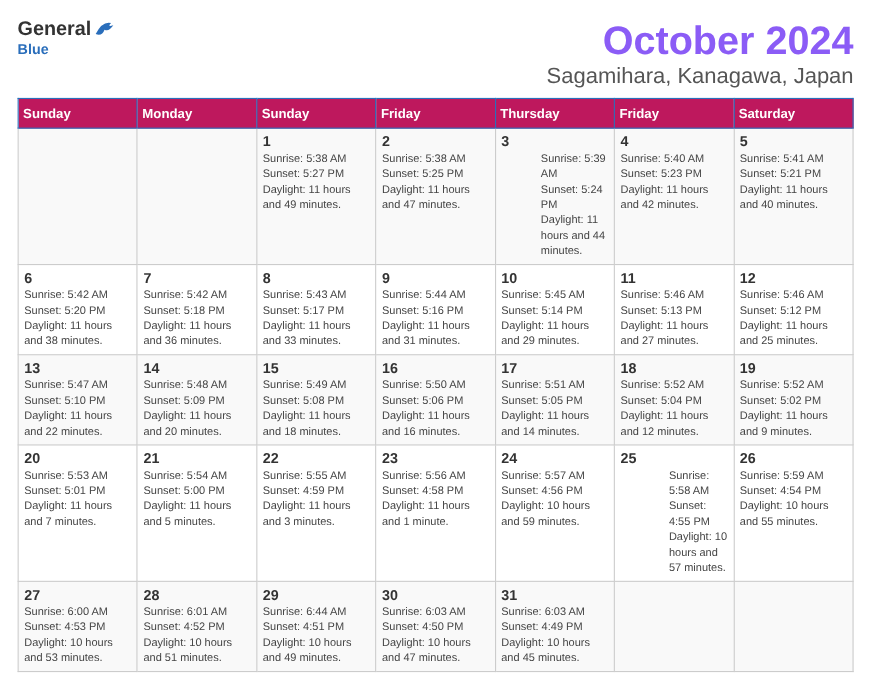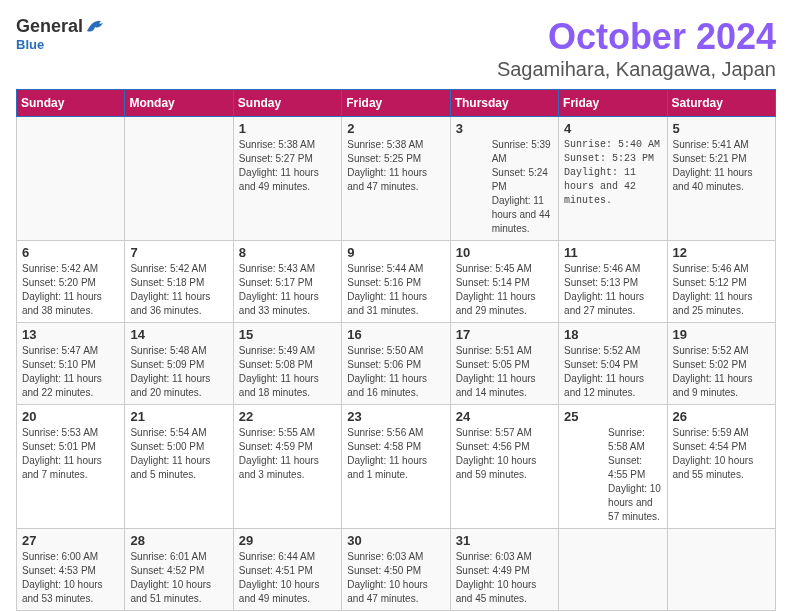--- a/index.html
+++ b/index.html
@@ -134,21 +134,21 @@
 Daylight: 11 hours and 47 minutes.</div>
         </td>
         <td>
           <span class="day-number">3</span>
           <div class="day-info" style="white-space: pre-line; margin-left: 36px;">Sunrise: 5:39 AM
 Sunset: 5:24 PM
 Daylight: 11 hours and 44 minutes.</div>
         </td>
         <td>
           <span class="day-number">4</span>
-          <div class="day-info" style="white-space: pre-line; font-family: Liberation Mono, monospace;">Sunrise: 5:40 AM
+          <div class="day-info" style="white-space: pre-line;">Sunrise: 5:40 AM
 Sunset: 5:23 PM
 Daylight: 11 hours and 42 minutes.</div>
         </td>
         <td>
           <span class="day-number">5</span>
           <div class="day-info" style="white-space: pre-line;">Sunrise: 5:41 AM
 Sunset: 5:21 PM
 Daylight: 11 hours and 40 minutes.</div>
         </td>
       </tr>

